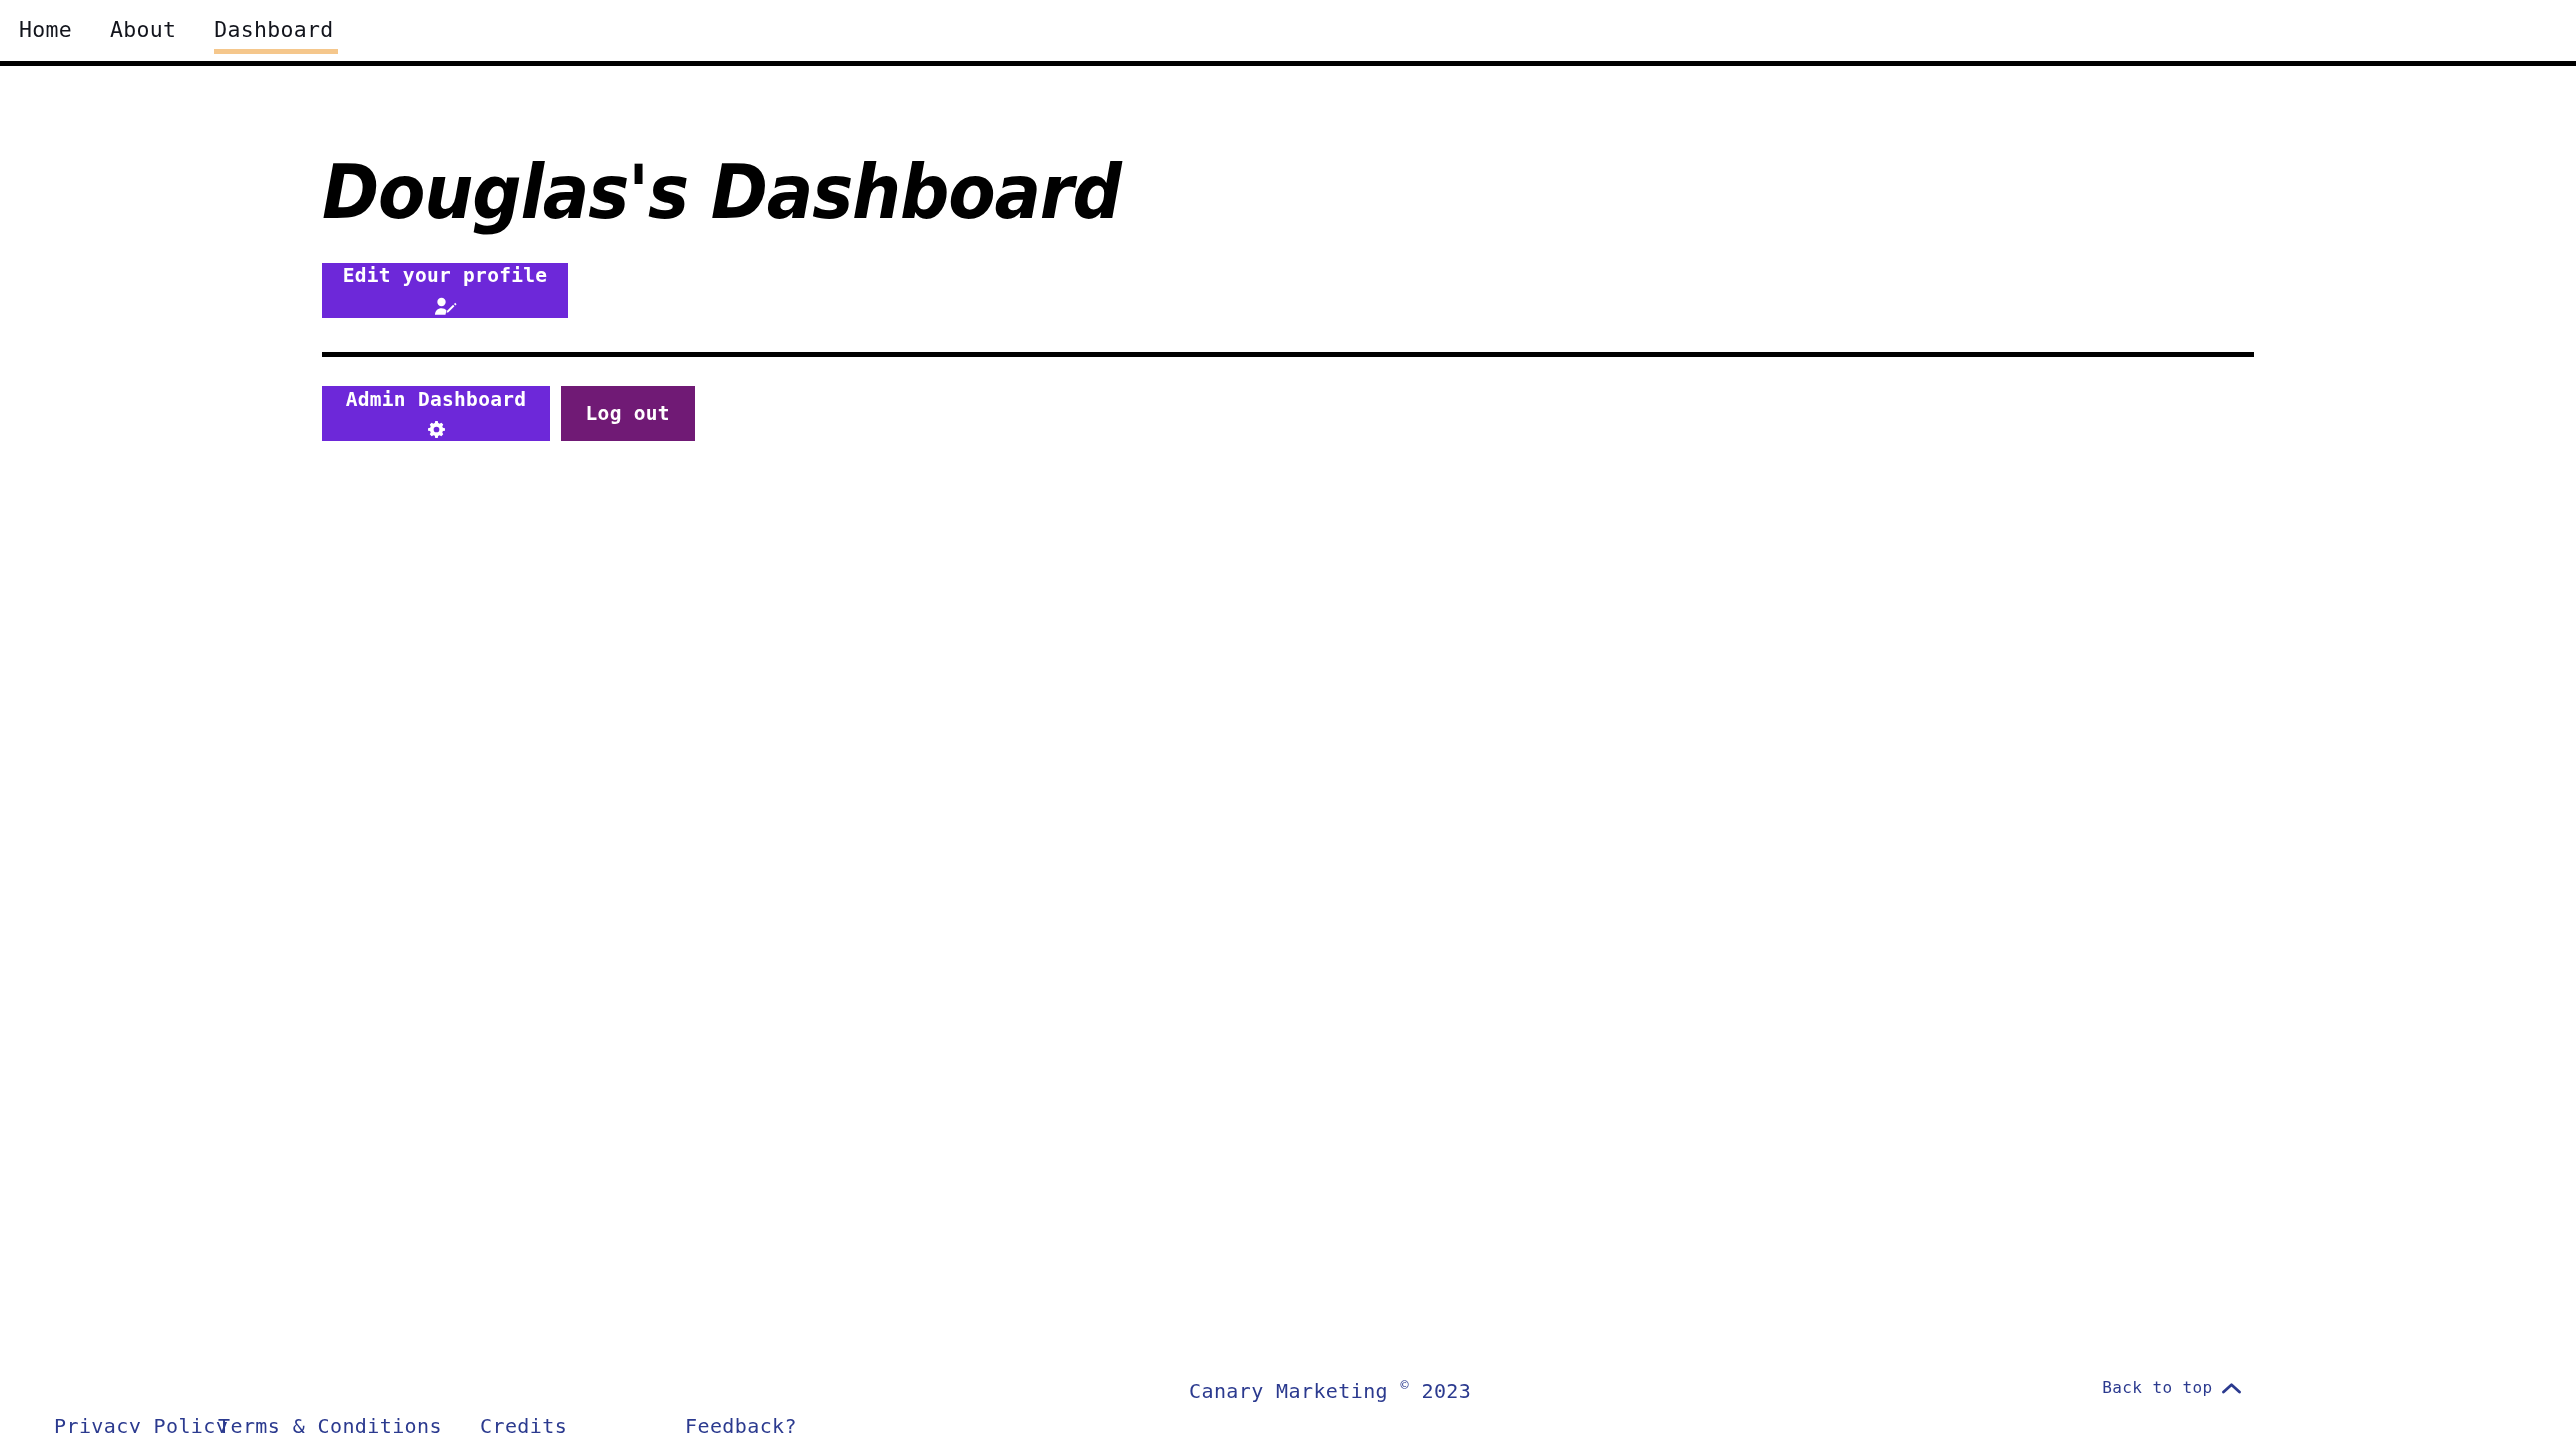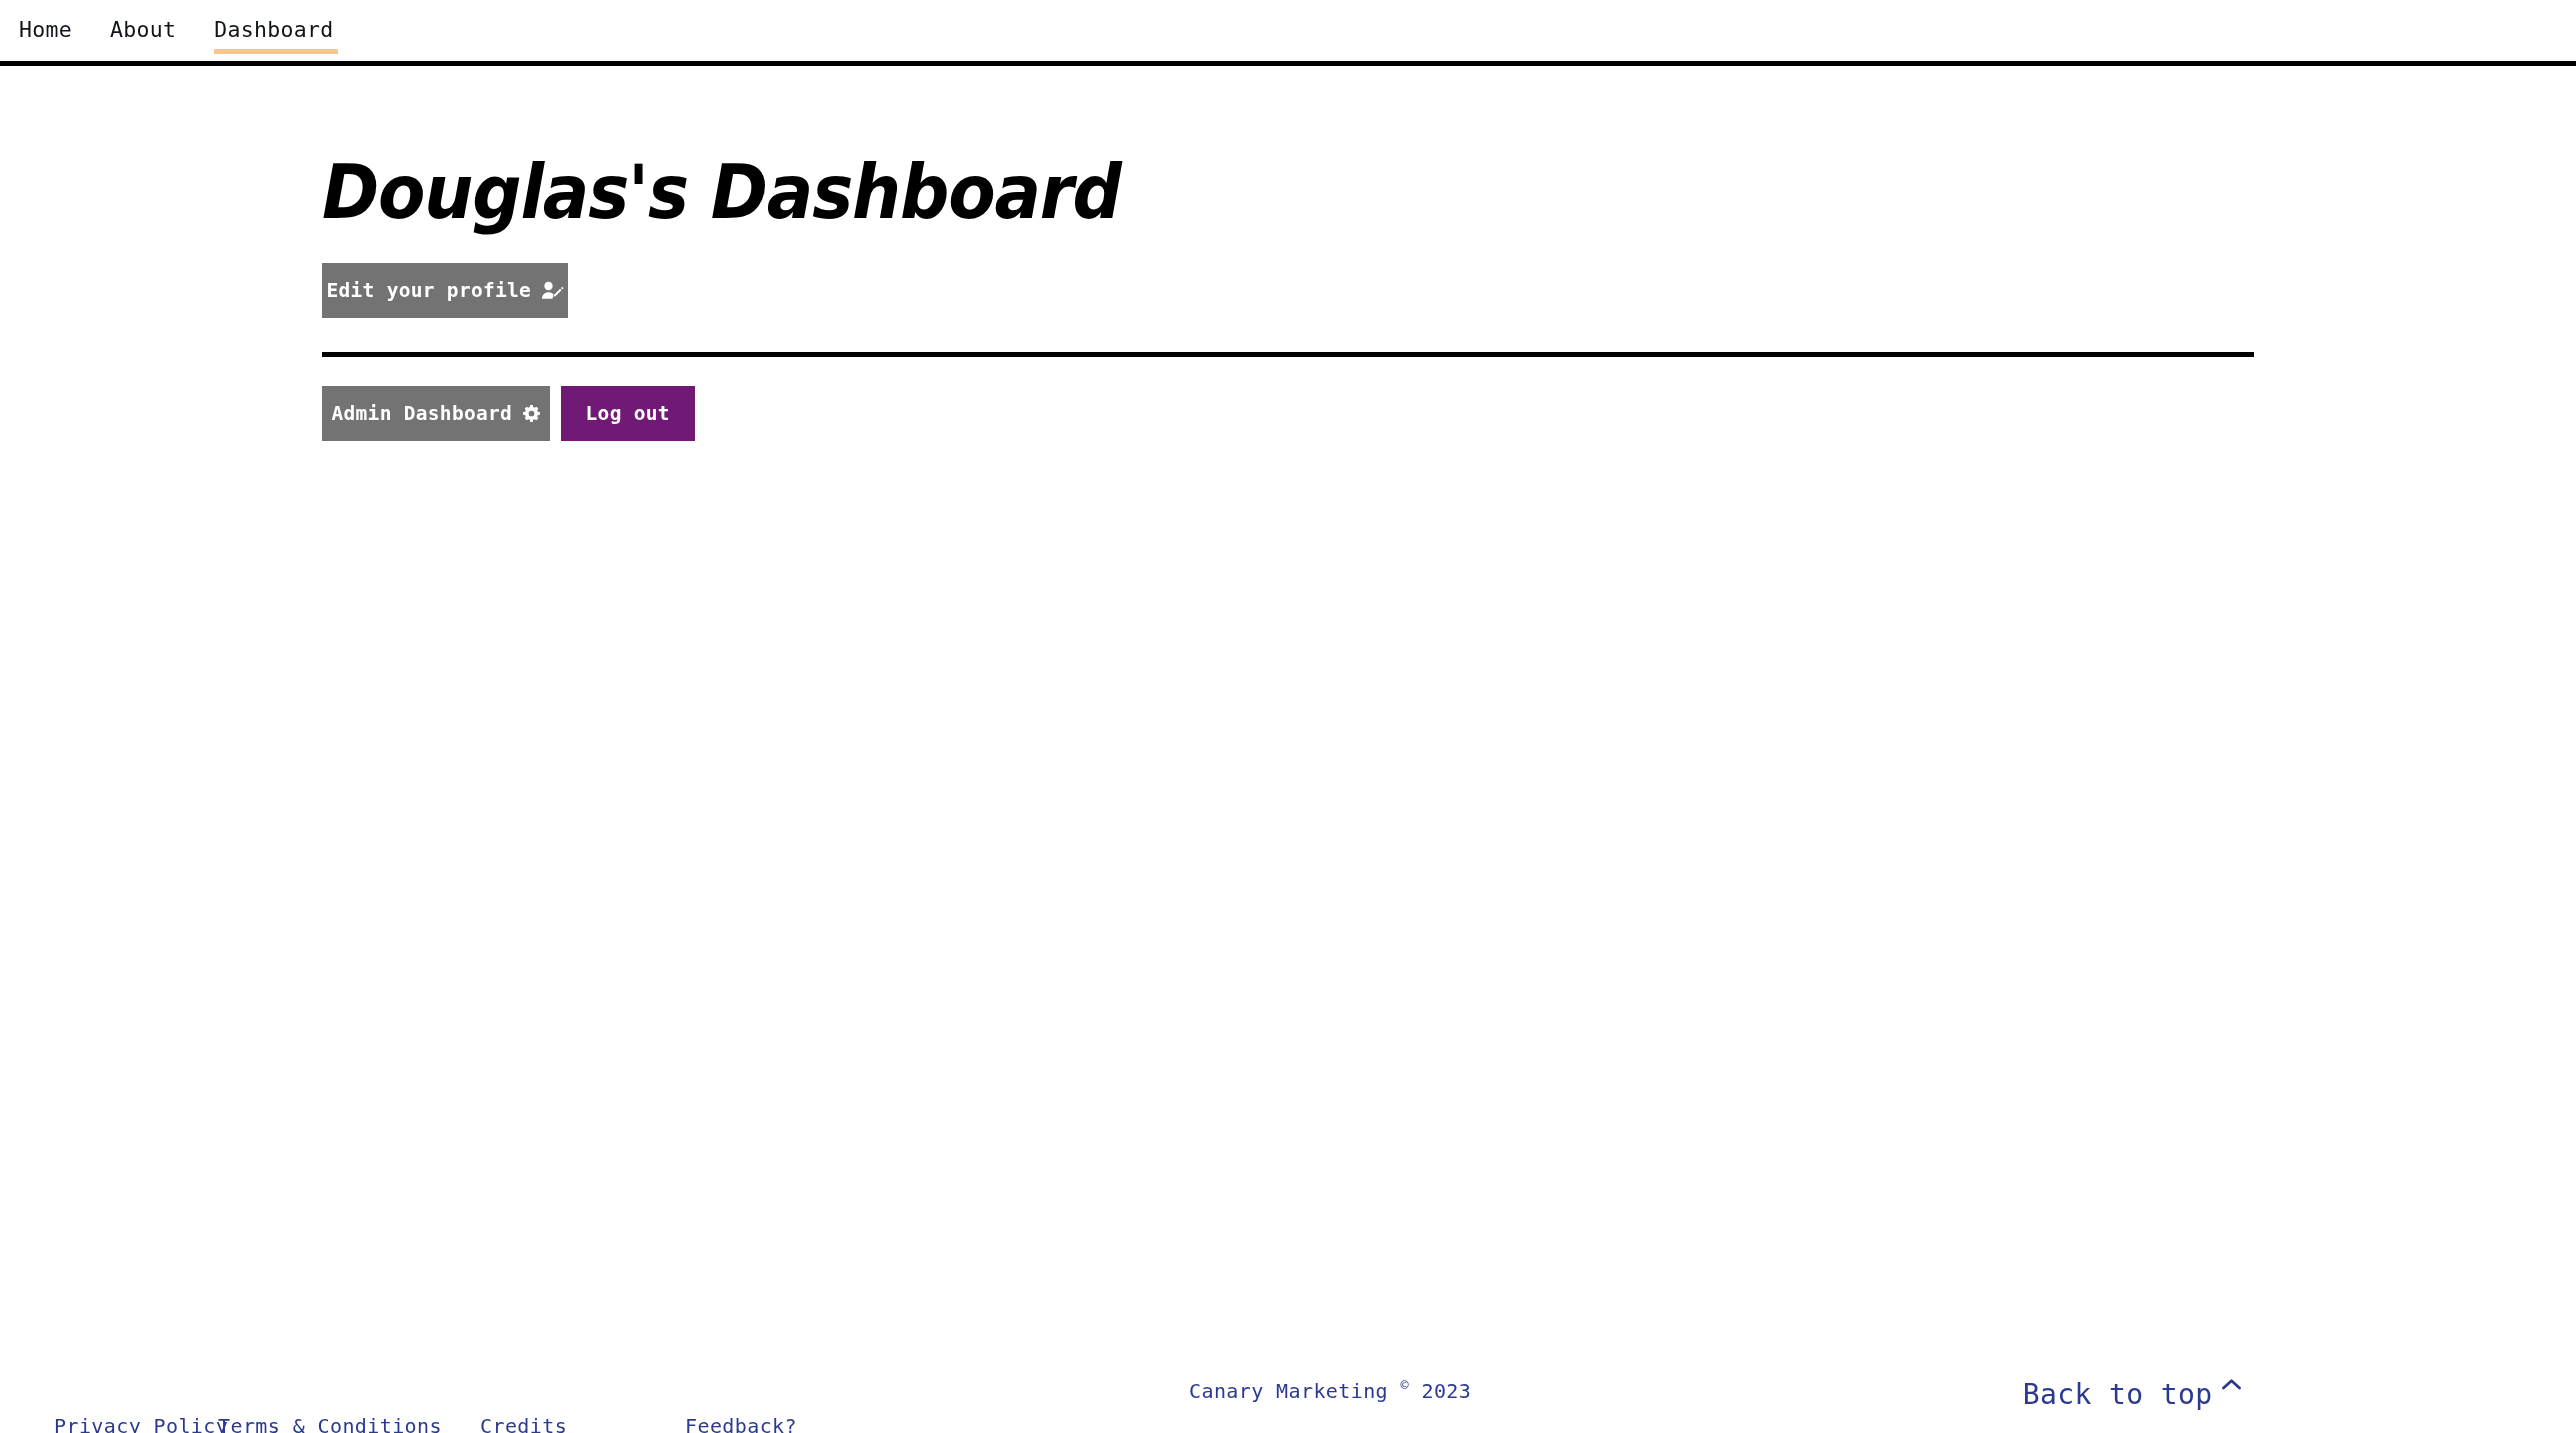--- a/index.html
+++ b/index.html
@@ -117,21 +117,21 @@
     cursor: pointer;
     font-family: "DejaVu Sans Mono", monospace;
     font-weight: 700;
     font-size: 19.5px;
     letter-spacing: 0.3px;
     color: #ffffff;
     text-decoration: none;
     box-sizing: border-box;
     white-space: nowrap;
   }
-  .btn-dark { background: #737373; }
+  .btn-dark { background: #6d28d9; flex-direction: column; }
   .btn-danger { background: #701a75; }
 
   .btn-edit-profile {
     margin-top: 31px;
     width: 246px;
     height: 55px;
   }
 
   .section-divider {
     margin-top: 34px;
@@ -203,24 +203,24 @@
   }
   .footer-copyright .sup {
     font-size: 13.4px;
     vertical-align: super;
   }
   .back-to-top {
     position: absolute;
     right: 335px;
     top: 37px;
     display: inline-flex;
-    align-items: flex-start;
+    align-items: center;
     gap: 9.4px;
     font-family: "DejaVu Sans Mono", monospace;
-    font-size: 28px;
+    font-size: 16px;
     color: #2b3a8f;
     text-decoration: none;
     letter-spacing: 0.4px;
     white-space: nowrap;
   }
 </style>
 </head>
 <body>
 
 <header class="site-header">

